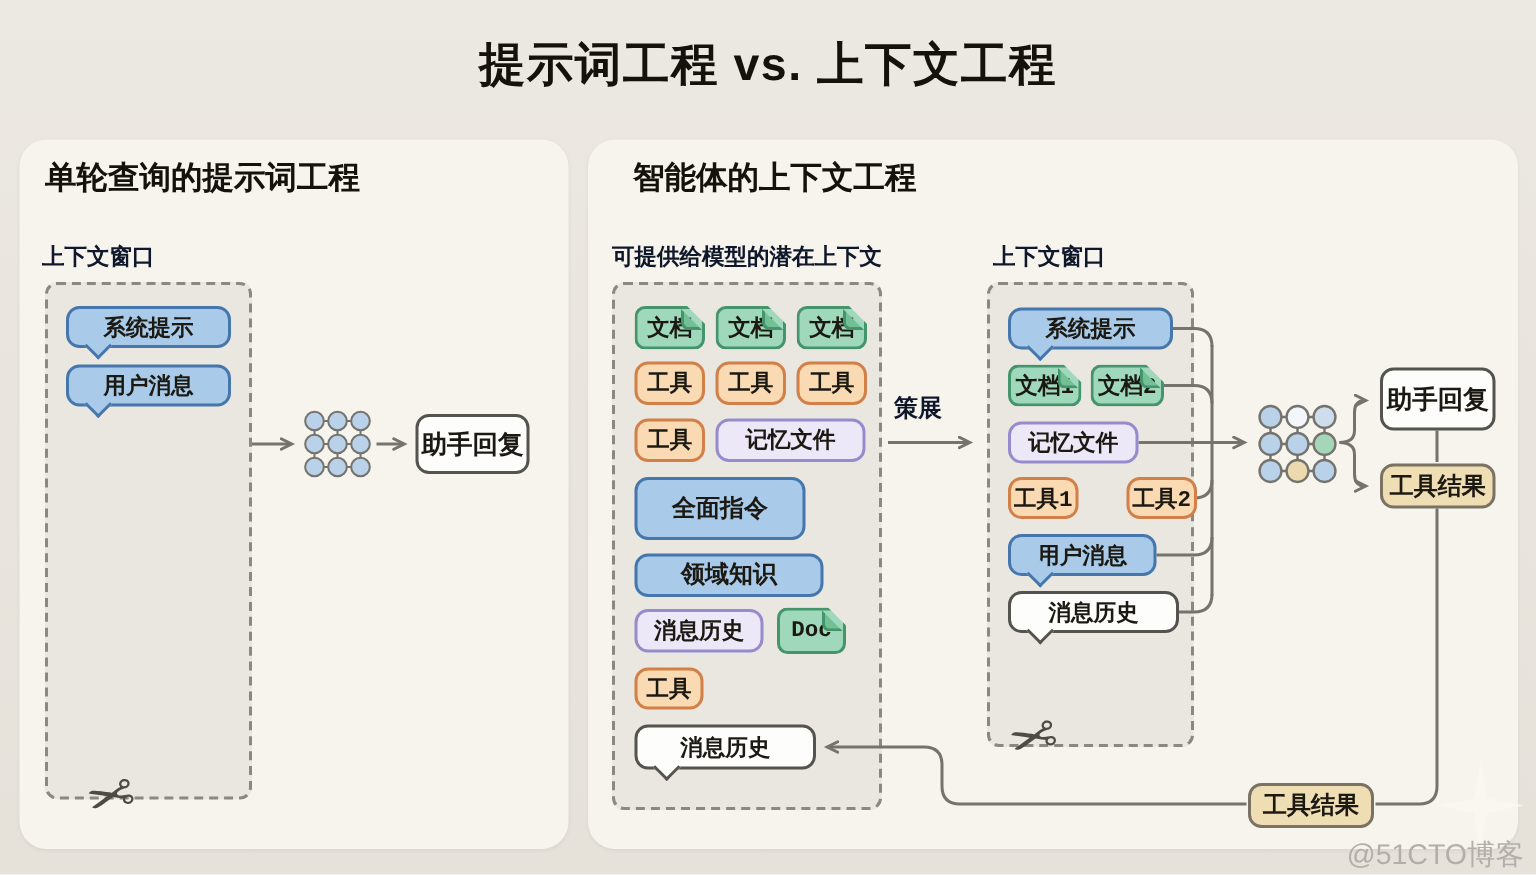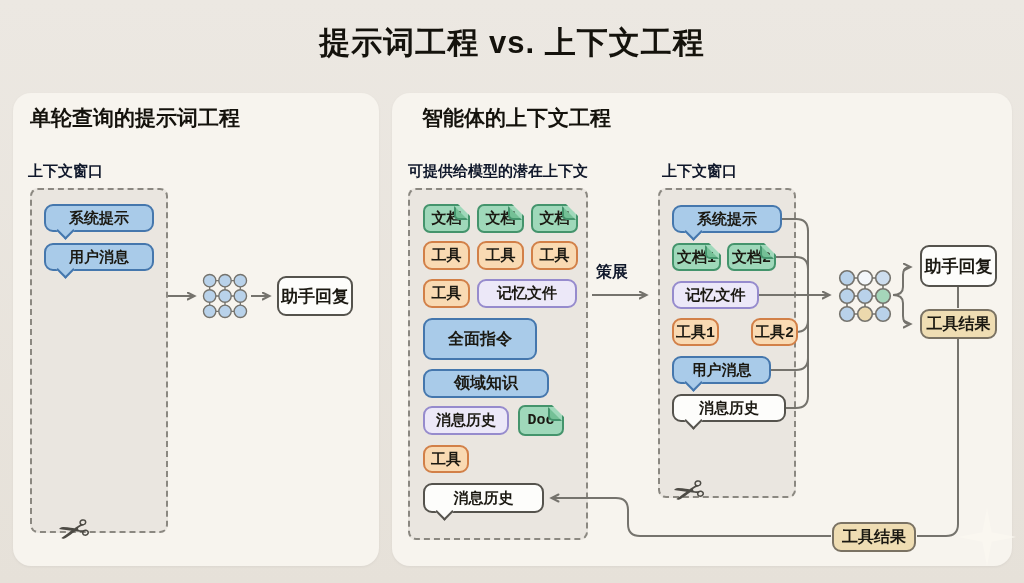--- a/index.html
+++ b/index.html
@@ -211,14 +211,15 @@
       <circle cx="9" cy="45" r="7.3" fill="#b9d2ea"></circle>
         <circle cx="27" cy="45" r="7.3" fill="#ecd9ad"></circle>
         <circle cx="45" cy="45" r="7.3" fill="#b9d2ea"></circle>
     </g>
   </svg>
 
   <div class="box whitebox" style="left:920px; top:245px; width:77px; height:42px; font-size:17px;">助手回复</div>
   <div class="box tan" style="left:920px; top:309px; width:77px; height:30px; font-size:16px;">工具结果</div>
   <div class="box tan" style="left:832px; top:522px; width:84px; height:30px; font-size:16px;">工具结果</div>
 
+  <div class="watermark">@51CTO博客</div>
 
 </div>
 
 </body></html>

